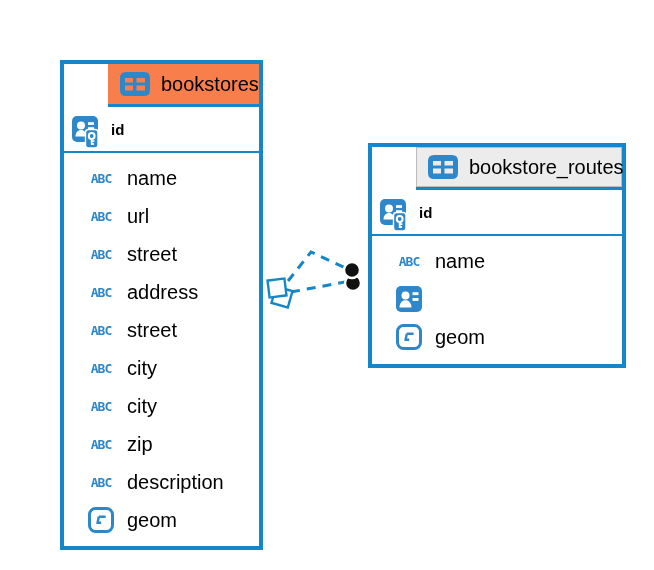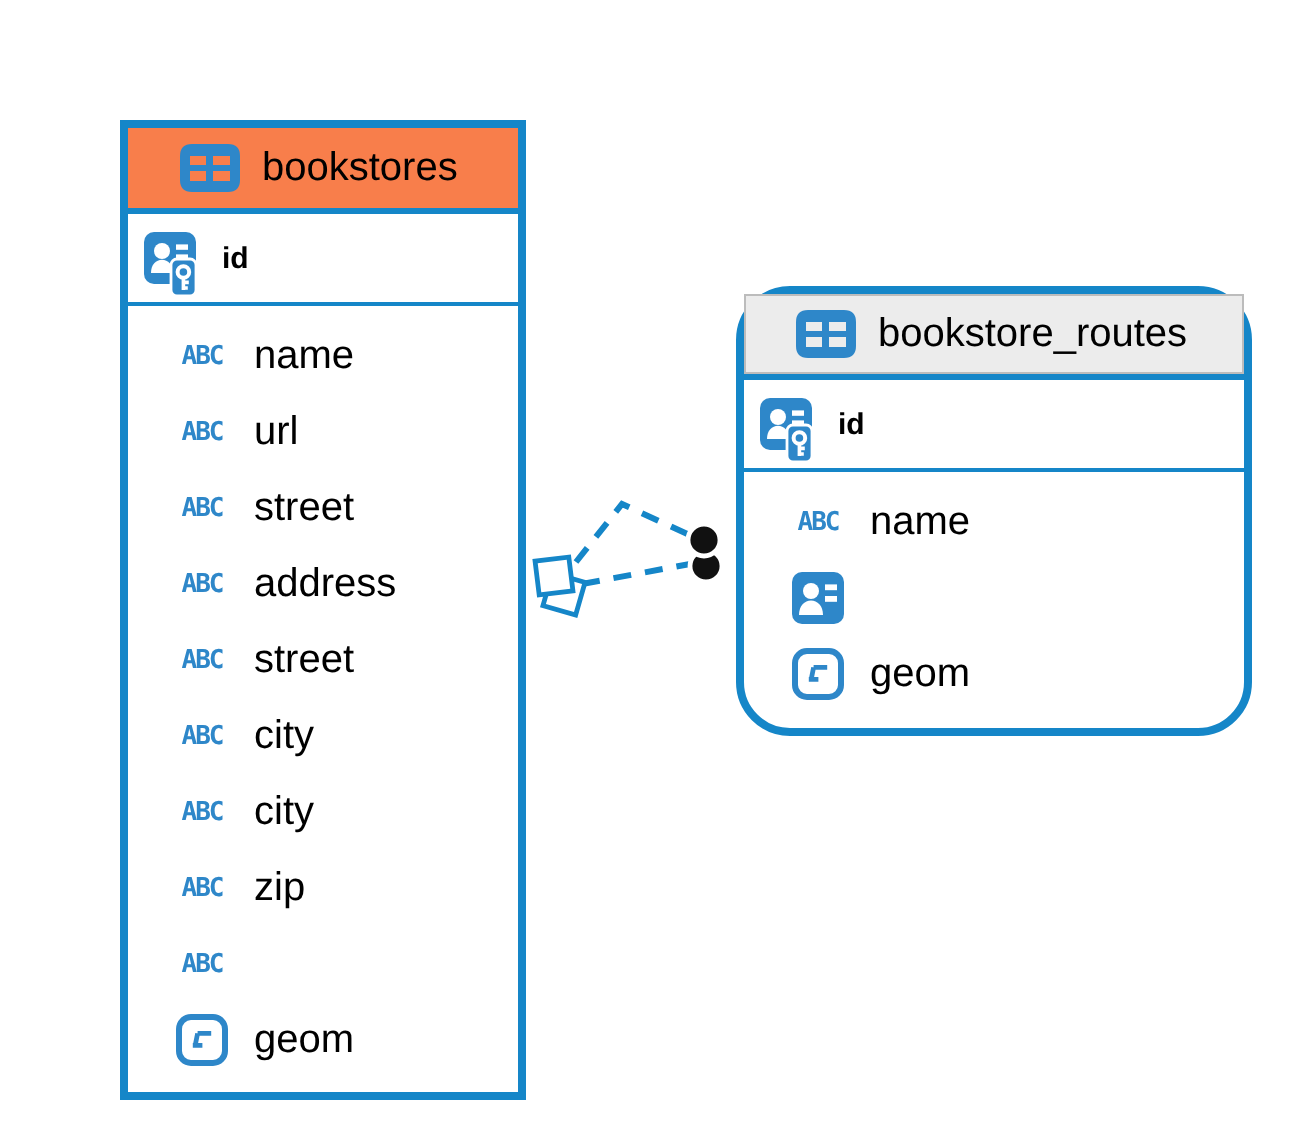--- a/index.html
+++ b/index.html
@@ -15,25 +15,25 @@
   body{font-family:"Liberation Sans",sans-serif;background:#fff;}
   .canvas{
     position:relative;width:654px;height:570px;background:var(--canvas-white);
     overflow:hidden;
   }
   .erd-table{
     position:absolute;background:#fff;border:4px solid var(--accent-blue);
     box-sizing:border-box;z-index:1;
   }
   .erd-table.bookstores{left:60px;top:60px;width:203px;height:490px;}
-  .erd-table.routes{left:368px;top:143px;width:258px;border-radius:27px;}
+  .erd-table.routes{left:368px;top:143px;width:258px;}
   .erd-header{
-    height:43px;display:flex;align-items:center;gap:9px;padding:0 24px;
+    height:43px;display:flex;align-items:center;gap:9px;padding:0 10px;
     border-bottom:3px solid var(--accent-blue);box-sizing:border-box;
-    font-size:20px;color:var(--text-black);
+    font-size:20px;color:var(--text-black);margin-left:44px;
   }
   .header-orange{background:var(--header-orange);}
   .header-gray{background:var(--header-gray);box-shadow:inset 0 0 0 1px #bcbcbc;}
   .erd-pk-row{
     height:46px;display:flex;align-items:center;gap:9px;padding:0 4px;
     border-bottom:2px solid var(--accent-blue);box-sizing:border-box;
     font-weight:bold;font-size:15px;color:var(--text-black);
   }
   .erd-fields{padding:6px 16px 8px;}
   .erd-field{
@@ -148,20 +148,21 @@
       <div class="erd-field">
         <span class="icon-cell">
             <span class="abc-icon">ABC</span>
           </span>
         <span class="label">zip</span>
       </div>
       <div class="erd-field">
         <span class="icon-cell">
             <span class="abc-icon">ABC</span>
           </span>
+        <span class="label">description</span>
       </div>
       <div class="erd-field">
         <span class="icon-cell">
             <svg width="26" height="26">
               <use href="#sym-geom"></use>
             </svg>
           </span>
         <span class="label">geom</span>
       </div>
     </div>

